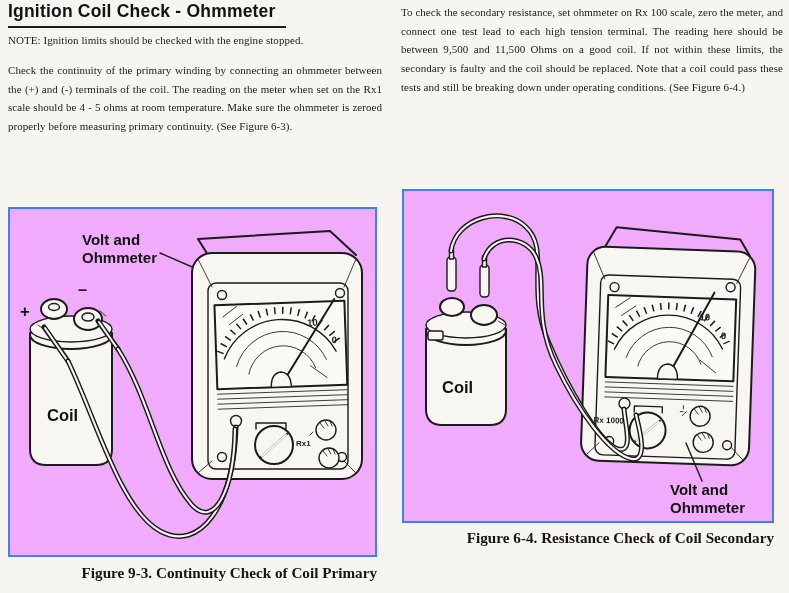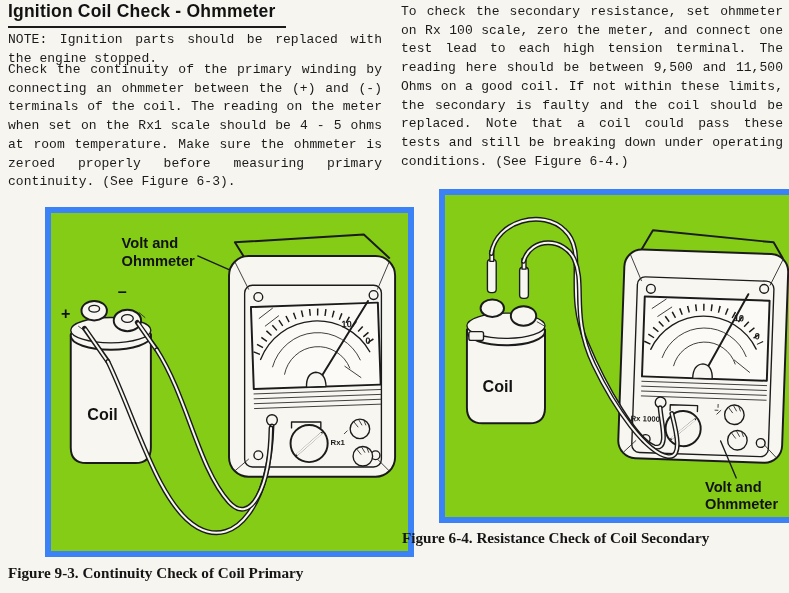--- a/index.html
+++ b/index.html
@@ -9,35 +9,34 @@
     font-family:"Liberation Serif",serif;
   }
   .title{
     position:absolute;left:8px;top:1px;margin:0;
     font:700 17.5px/1.25 "Liberation Sans",sans-serif;
     letter-spacing:.2px;color:#121212;
     border-bottom:2px solid #1b1b1b;padding:0 10px 3px 0;
   }
   p.copy{
     margin:0;position:absolute;
-    font-size:13px;line-height:18.7px;text-align:justify;
-    letter-spacing:.05px;color:#1b1b1b;font-family:Liberation Mono, monospace;
+    font-size:11px;line-height:18.7px;text-align:justify;
+    letter-spacing:.05px;color:#1b1b1b;
   }
   .note{left:8px;top:31px;width:374px;}
   .body-left{left:8px;top:61px;width:374px;}
   .body-right{left:401px;top:3px;width:382px;}
   .figframe{
-    position:absolute;border:6px solid #3b82f6;background:#84cc16;
+    position:absolute;border:2px solid #3b82f6;background:#f0abfc;
     box-sizing:border-box;
-    margin-left:37px;
   }
   #fig63-frame{left:8px;top:207px;width:369px;height:350px;}
   #fig64-frame{left:402px;top:189px;width:372px;height:334px;}
   .figcap{
-    position:absolute;margin:0;text-align:left;
+    position:absolute;margin:0;text-align:right;
     font:700 15.2px/1.2 "Liberation Serif",serif;color:#151515;
   }
   #fig63-cap{left:8px;top:564px;width:369px;}
   #fig64-cap{left:402px;top:529px;width:372px;}
   svg{display:block;width:100%;height:100%;}
   .ln{fill:none;stroke:#1b1b1b;stroke-width:2;stroke-linecap:round;stroke-linejoin:round;}
   .ln15{fill:none;stroke:#1b1b1b;stroke-width:1.4;stroke-linecap:round;stroke-linejoin:round;}
   .thin{fill:none;stroke:#2a2a2a;stroke-width:.9;stroke-linecap:round;}
   .fillp{fill:#f7f6f1;}
   .fillw{fill:#fbfaf6;}
@@ -49,21 +48,21 @@
   .txts{font:700 9.5px "Liberation Sans",sans-serif;fill:#1b1b1b;}
   .txtr{font:700 8px "Liberation Sans",sans-serif;fill:#1b1b1b;}
 </style>
 </head>
 <body>
 
 <div class="page">
 
   <h1 class="title">Ignition Coil Check - Ohmmeter</h1>
 
-  <p class="copy note">NOTE: Ignition parts should be replaced with the engine stopped.</p>
+  <p class="copy note">NOTE: Ignition limits should be checked with the engine stopped.</p>
   <p class="copy body-left">Check the continuity of the primary winding by connecting an ohmmeter between the (+) and (-) terminals of the coil. The reading on the meter when set on the Rx1 scale should be 4 - 5 ohms at room temperature. Make sure the ohmmeter is zeroed properly before measuring primary continuity. (See Figure 6-3).</p>
   <p class="copy body-right">To check the secondary resistance, set ohmmeter on Rx 100 scale, zero the meter, and connect one test lead to each high tension terminal. The reading here should be between 9,500 and 11,500 Ohms on a good coil. If not within these limits, the secondary is faulty and the coil should be replaced. Note that a coil could pass these tests and still be breaking down under operating conditions. (See Figure 6-4.)</p>
 
   <div class="figframe" id="fig63-frame">
     <svg viewBox="0 0 365 346">
 
       <g>
         <text class="txtb" x="72" y="36">Volt and</text>
         <text class="txtb" x="72" y="54">Ohmmeter</text>
         <path class="ln15" d="M150,44 L196,64"></path>

